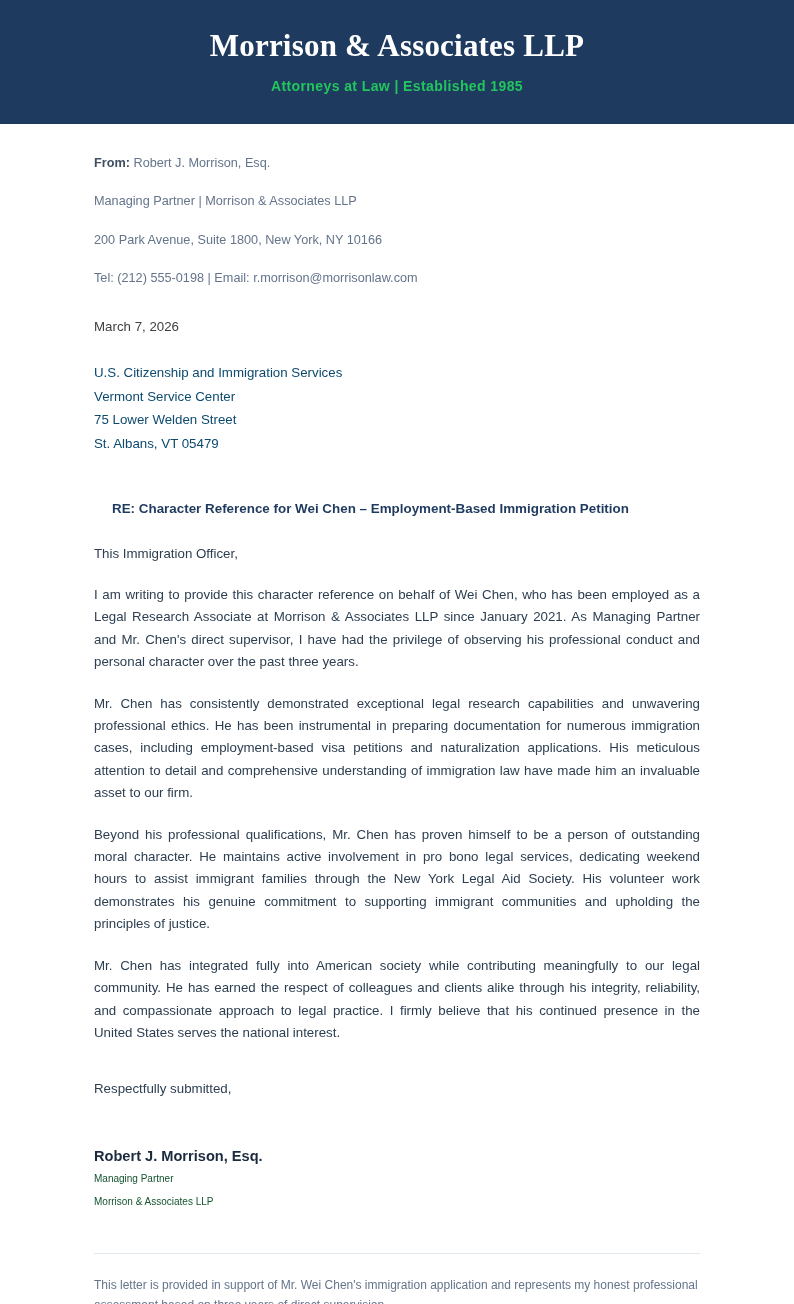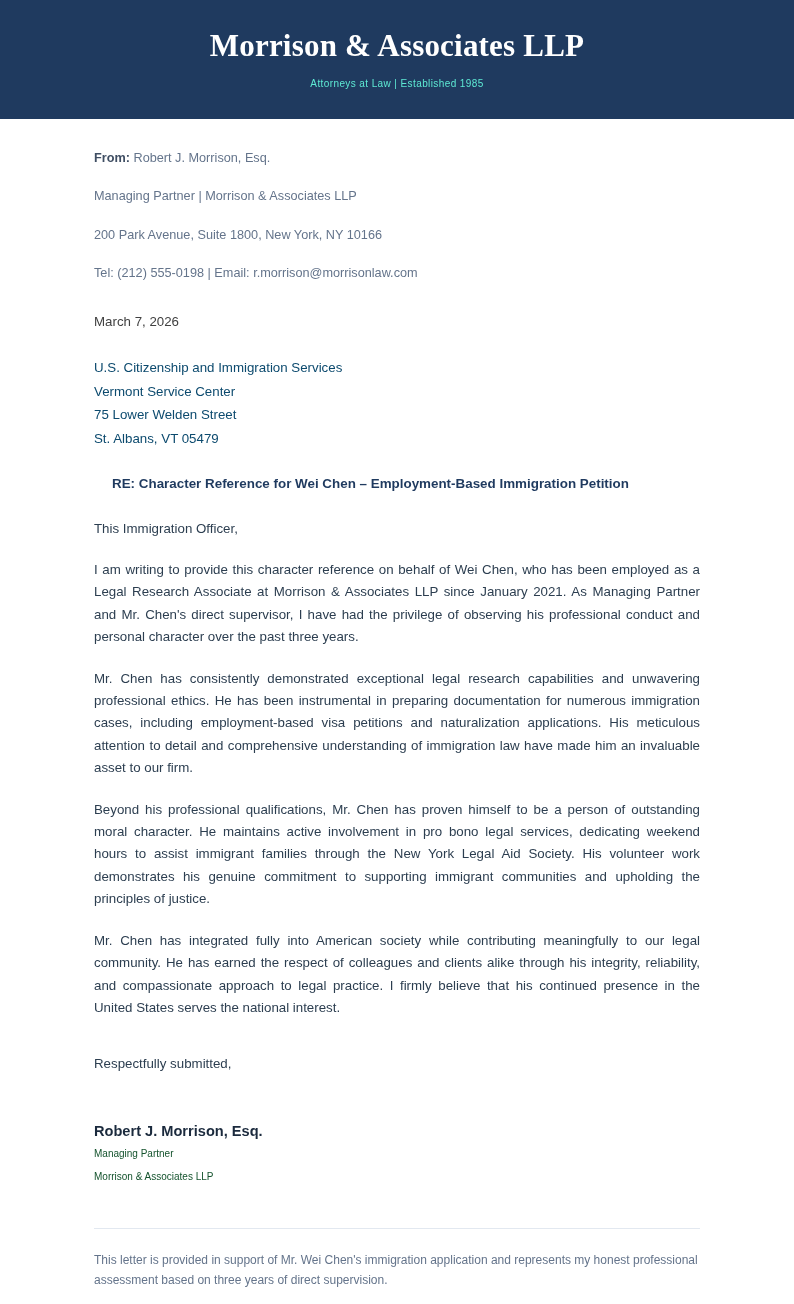--- a/index.html
+++ b/index.html
@@ -25,23 +25,23 @@
     font-family: "Liberation Serif", serif;
     font-weight: bold;
     font-size: 31px;
     line-height: 1.15;
     color: #ffffff;
     letter-spacing: 0.2px;
     margin: 0 0 14px 0;
   }
   .firm-tagline {
     font-family: "Liberation Sans", sans-serif;
-    font-size: 10px;
-    font-weight: normal;
-    color: #5eead4;
+    font-size: 14px;
+    font-weight: bold;
+    color: #22c55e;
     letter-spacing: 0.4px;
     margin: 0;
   }
 
   
   .page {
     padding: 0 94px 0 94px;
     box-sizing: border-box;
     width: 794px;
   }
@@ -66,21 +66,21 @@
   }
 
   .recipient-block {
     margin-top: 24px;
     font-size: 13.3px;
     line-height: 23.5px;
     color: #0c4a6e;
   }
 
   .subject-row {
-    margin-top: 24px;
+    margin-top: 44px;
     display: flex;
     align-items: flex-start;
   }
   .subject-bar {
     width: 4px;
     background: #c2a75a;
     flex: 0 0 4px;
     border-radius: 0;
   }
   .subject-text {

